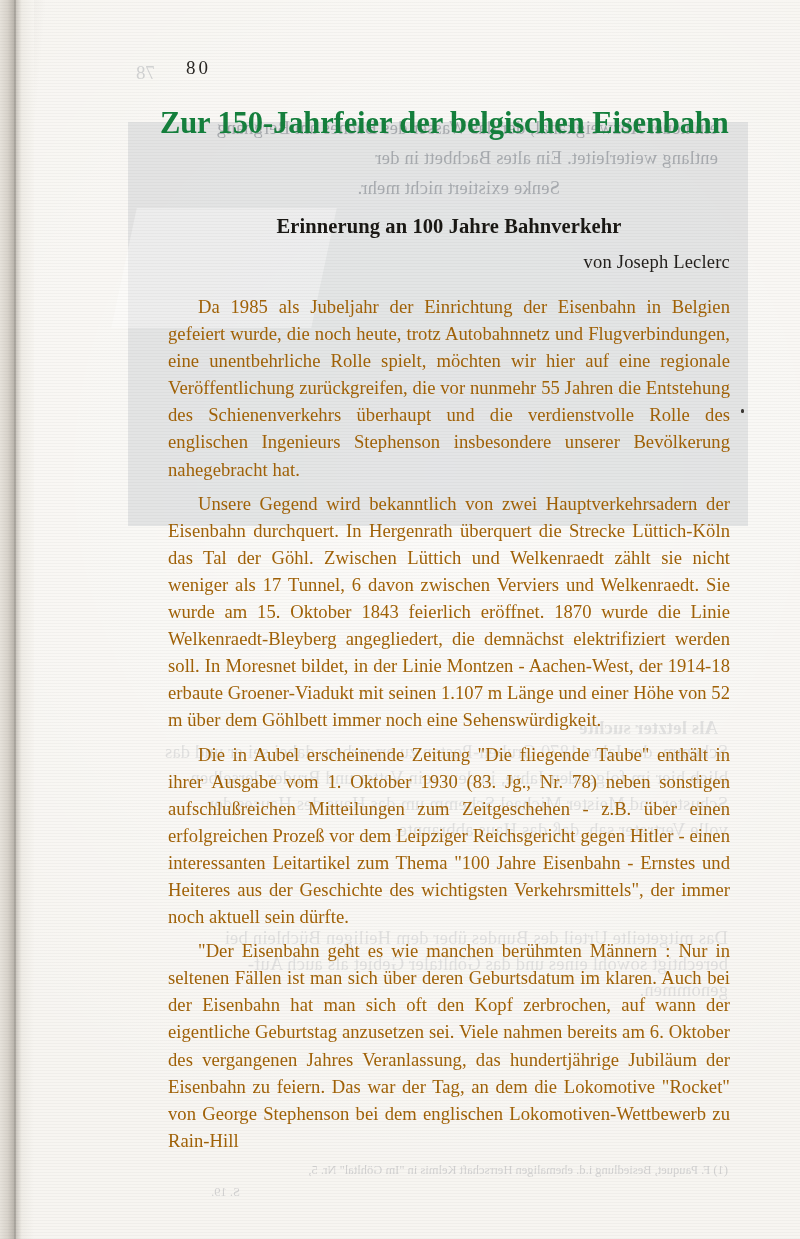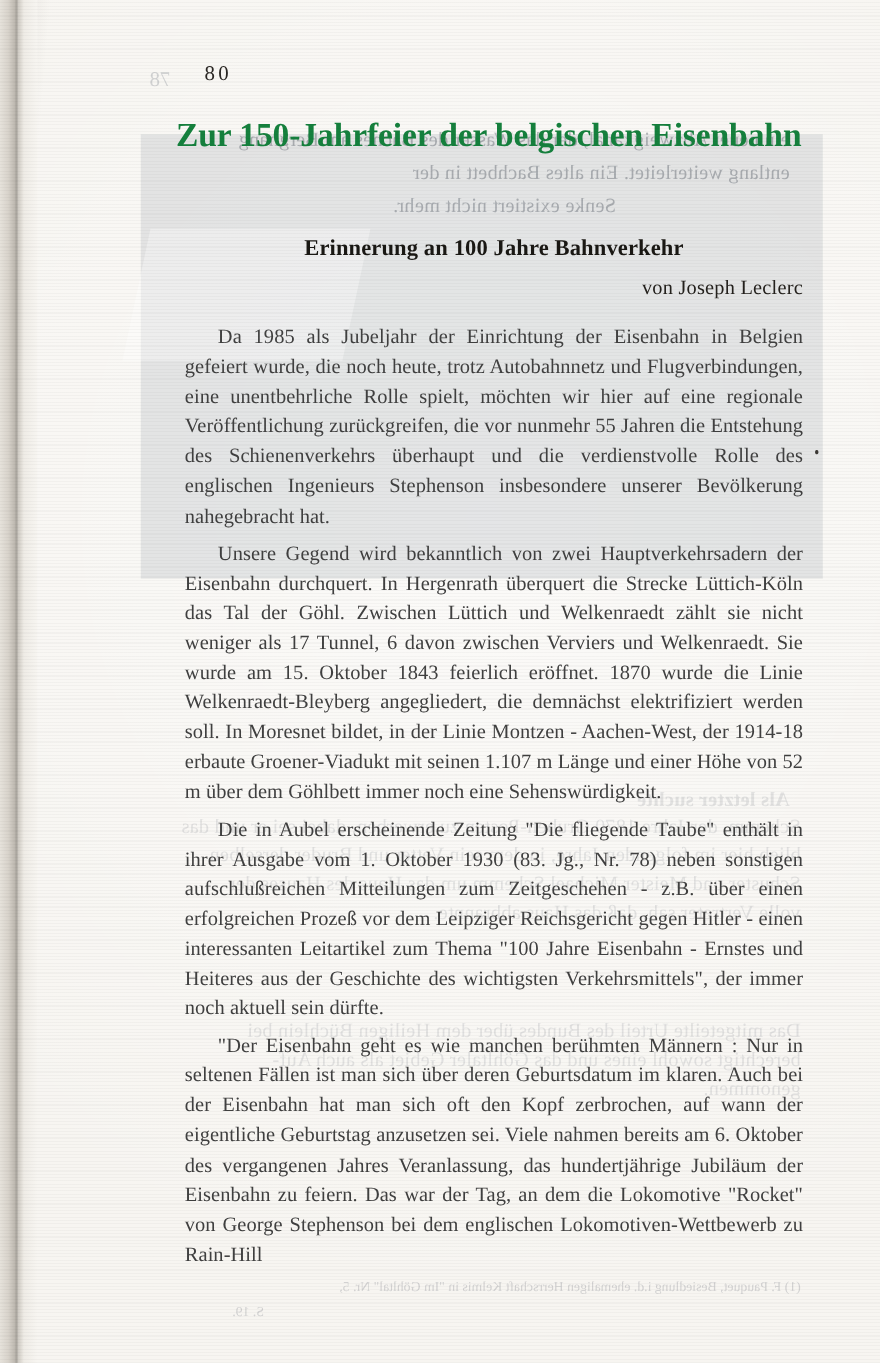--- a/index.html
+++ b/index.html
@@ -165,21 +165,21 @@
     top: 293px;
     width: 562px;
   }
 
   .para {
     margin: 0 0 7px 0;
     font-size: 18.6px;
     line-height: 27.1px;
     text-align: justify;
     text-indent: 30px;
-    color: #404040;
+    color: #a16207;
     letter-spacing: 0.05px;
     -webkit-hyphens: none;
     hyphens: none;
   }
 
   
   .speck {
     position: absolute;
     left: 741px;
     top: 409px;

